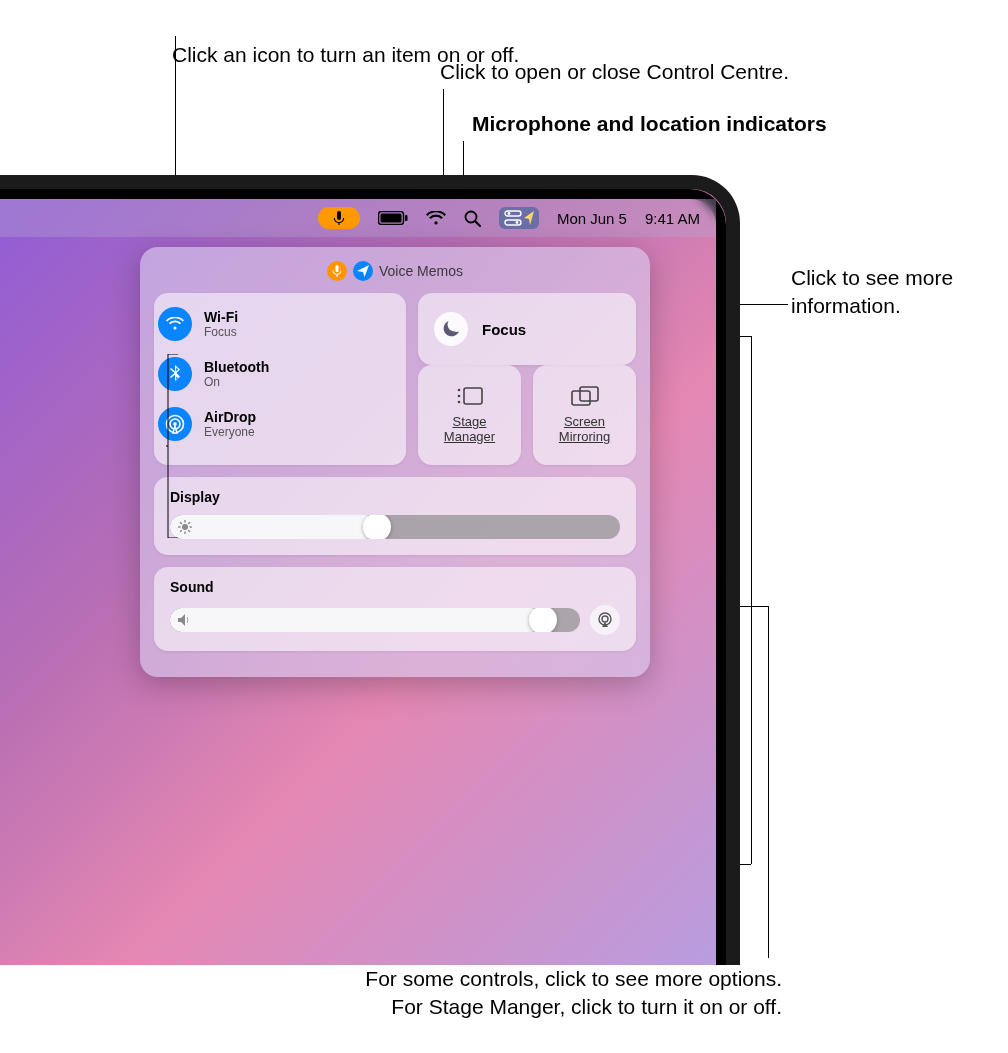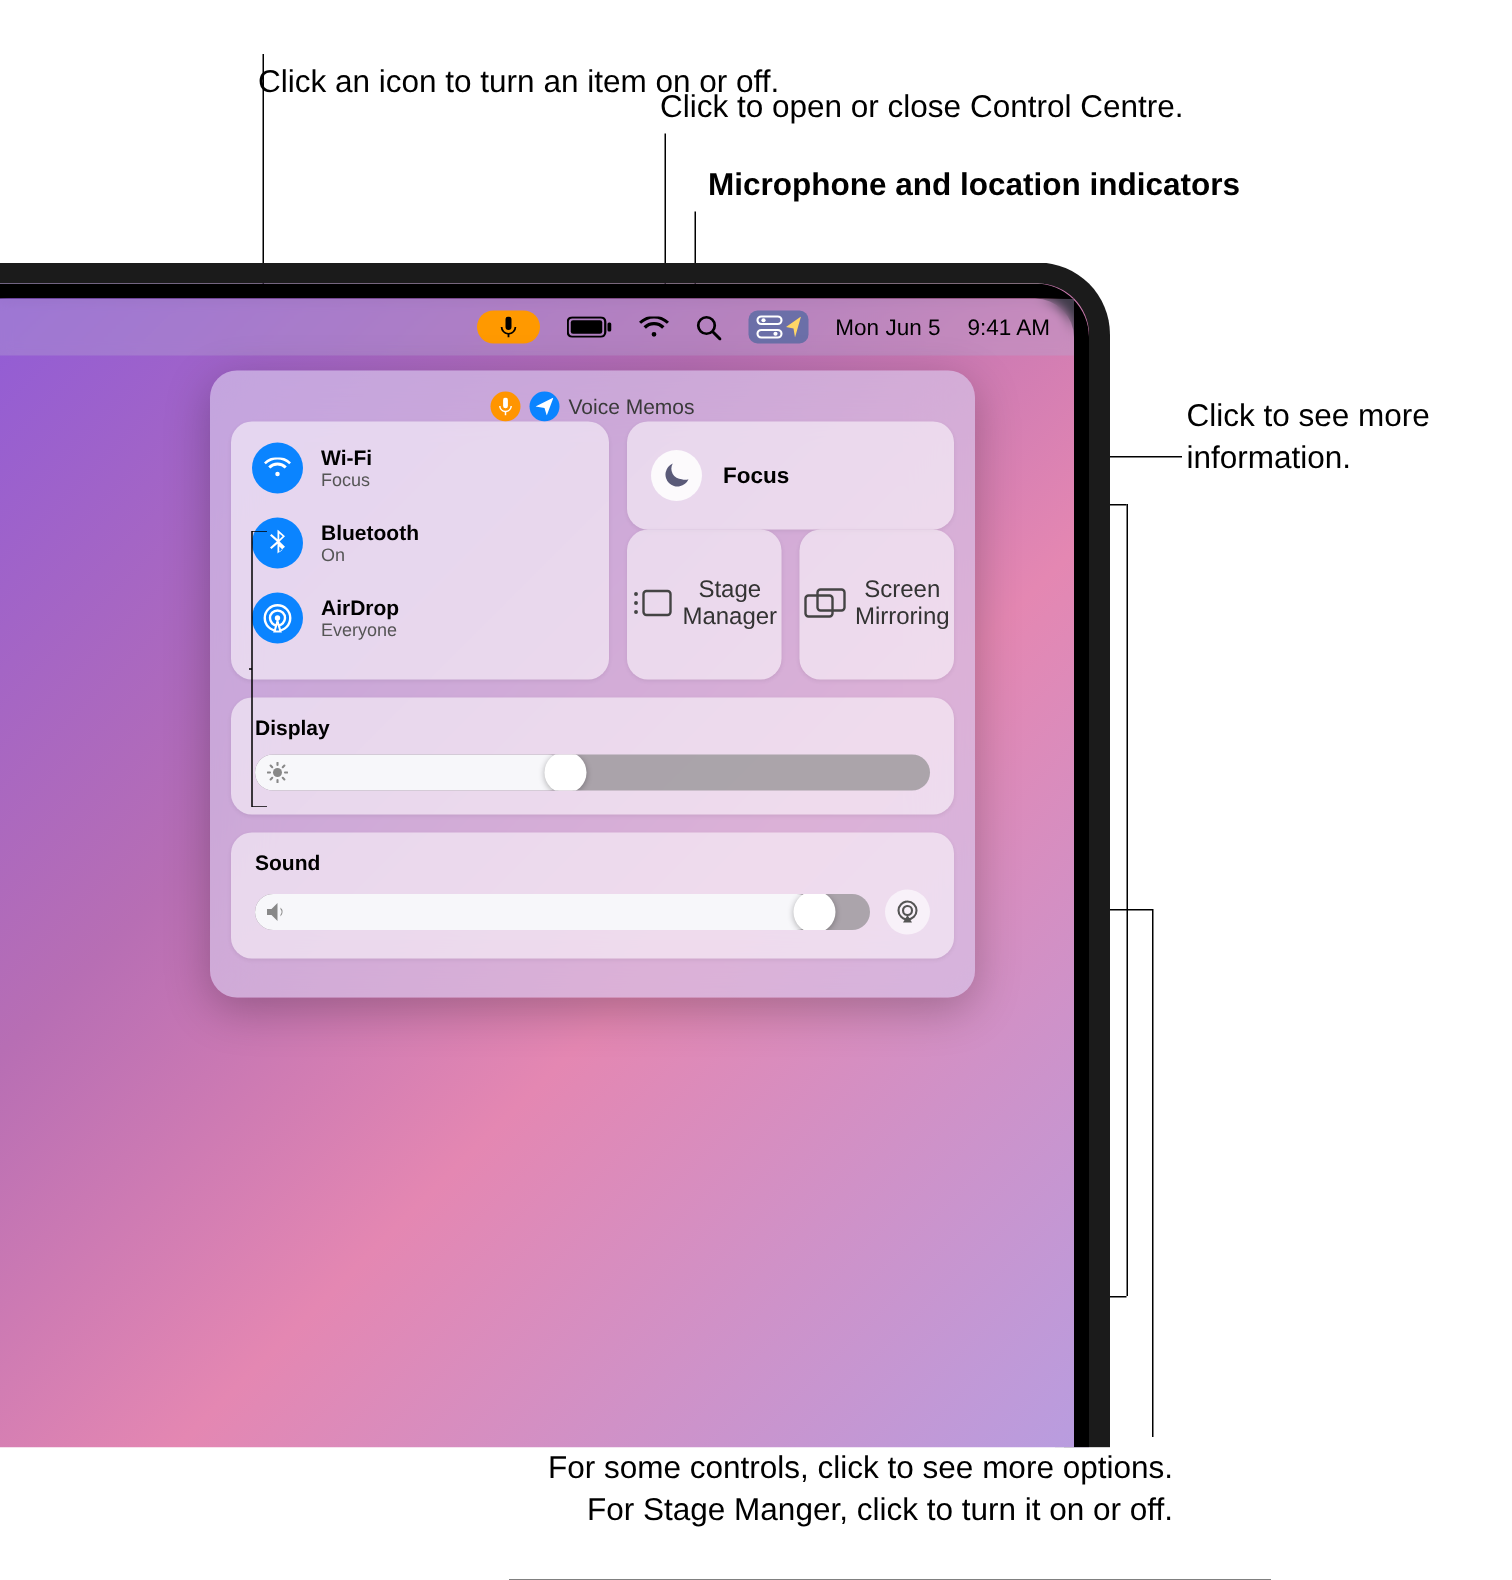--- a/index.html
+++ b/index.html
@@ -76,44 +76,44 @@
     top:58px; left:160px;
     width:510px;
     border-radius:18px;
     background: rgba(215,200,235,.65);
     backdrop-filter: blur(20px);
     padding:14px;
     box-shadow: 0 8px 30px rgba(0,0,0,.25);
   }
   .voice-row{
     display:flex;align-items:center;justify-content:center;gap:6px;
-    margin-bottom:0; color:#3a3a3a; font-size:14px; font-weight:500;
+    margin-bottom:12px; color:#3a3a3a; font-size:14px; font-weight:500;
   }
   .badge{width:20px;height:20px;border-radius:50%;display:flex;align-items:center;justify-content:center;}
   .badge.orange{background:#ff9500;}
   .badge.blue{background:#0a84ff;}
 
   .grid-top{display:flex;gap:12px;margin-bottom:12px;}
   .card{
     background: rgba(255,255,255,.55);
     border-radius:14px;
     box-shadow: 0 1px 3px rgba(0,0,0,.08);
   }
-  .conn-card{flex:1;padding:14px 14px;display:flex;flex-direction:column;gap:16px;}
+  .conn-card{flex:1;padding:14px 4px;display:flex;flex-direction:column;gap:16px;}
   .conn-item{display:flex;align-items:center;gap:12px;}
   .conn-icon{width:34px;height:34px;border-radius:50%;background:#0a84ff;display:flex;align-items:center;justify-content:center;}
   .conn-text .t{font-size:14px;font-weight:600;color:#000;}
   .conn-text .s{font-size:12px;color:#555;}
 
   .right-col{width:218px;display:flex;flex-direction:column;}
   .focus-card{height:72px;display:flex;align-items:center;gap:14px;padding:0 16px;}
   .focus-ic{width:34px;height:34px;border-radius:50%;background:rgba(255,255,255,.85);display:flex;align-items:center;justify-content:center;}
   .focus-card .lbl{font-size:15px;font-weight:600;}
   .two-sq{display:flex;gap:12px;height:100px;}
-  .sq{flex:1;display:flex;flex-direction:row;align-items:center;justify-content:center;gap:6px;font-size:16px;color:#333;text-align:center;}
+  .sq{flex:1;display:flex;flex-direction:column;align-items:center;justify-content:center;gap:6px;font-size:13px;color:#333;text-align:center;text-decoration:underline;}
 
   .slider-card{padding:12px 16px 16px;margin-bottom:12px;}
   .slider-card .lbl{font-size:14px;font-weight:600;margin-bottom:10px;color:#000;}
   .slider-row{display:flex;align-items:center;gap:10px;}
   .slider{
     flex:1;height:24px;border-radius:12px;background:#888a;position:relative;overflow:hidden;
   }
   .slider .fill{position:absolute;left:0;top:0;bottom:0;background:#f7f7fa;border-radius:12px;display:flex;align-items:center;padding-left:8px;}
   .slider .knob{position:absolute;top:-2px;width:28px;height:28px;border-radius:50%;background:#fff;box-shadow:0 1px 4px rgba(0,0,0,.3);}
   .ap-btn{width:30px;height:30px;border-radius:50%;background:rgba(255,255,255,.6);display:flex;align-items:center;justify-content:center;}

